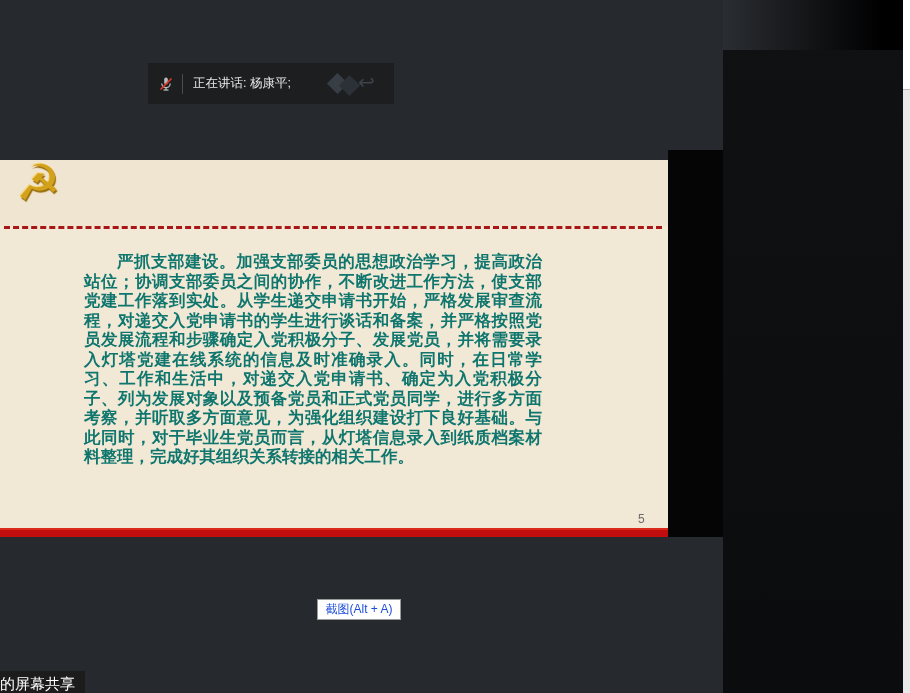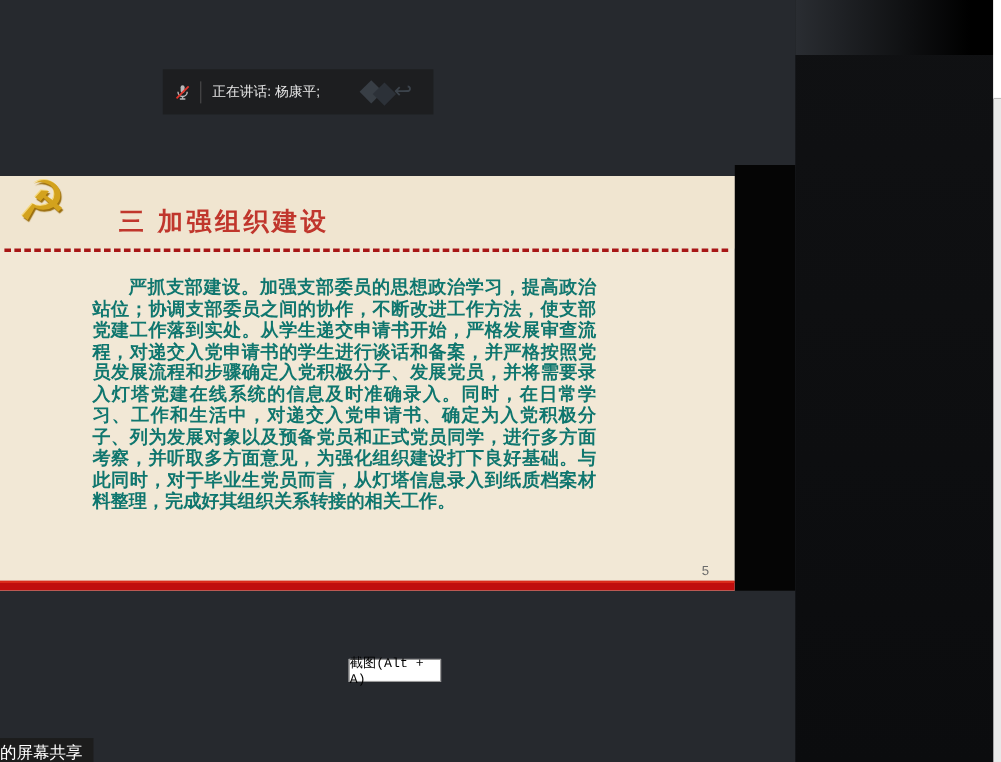--- a/index.html
+++ b/index.html
@@ -24,21 +24,21 @@
   .slide{position:absolute;left:0;top:160px;width:668px;height:377px;background:#f2e8d6;overflow:hidden;}
   .slide-header{position:absolute;left:0;top:0;width:100%;height:66px;background:#f0e5d0;}
   .emblem{position:absolute;left:16px;top:-6px;font-size:50px;color:#d3a21d;text-shadow:1px 2px 1px #9a6d0c, -1px -1px 0 #f4d77c;}
   .slide-title{position:absolute;left:108px;top:26px;margin:0;font-size:23px;font-weight:bold;color:#c0362c;letter-spacing:3px;}
   .hdr-divider{position:absolute;left:4px;top:66px;width:658px;border-top:3px dashed #a81616;}
   .slide-body{position:absolute;left:84px;top:92px;width:458px;margin:0;font-size:16.5px;line-height:19.5px;font-weight:bold;color:#0f766e;text-align:justify;text-indent:2em;letter-spacing:0;}
   .pageno{position:absolute;left:638px;top:352px;font-size:12px;color:#6b6b6b;}
   .redbar{position:absolute;left:0;top:368px;width:668px;height:9px;background:#c00d0d;border-top:2px solid #da2a1a;}
 
   
-  .shotbtn{position:absolute;left:317px;top:599px;width:84px;height:21px;background:#ffffff;border:1px solid #9a9a9a;color:#000000;font-size:12px;display:flex;align-items:center;justify-content:center;font-family:Liberation Mono, monospace;}
+  .shotbtn{position:absolute;left:317px;top:599px;width:84px;height:21px;background:#ffffff;border:1px solid #9a9a9a;color:#1d4ed8;font-size:12px;display:flex;align-items:center;justify-content:center;}
 
   
   .cornerchip{position:absolute;left:-6px;top:671px;height:28px;background:#1c1c1c;color:#fff;font-size:15px;padding:4px 10px 6px 6px;white-space:nowrap;}
 
   
   .sidebar{position:absolute;left:723px;top:0;width:187px;height:693px;background:linear-gradient(180deg,#101113 0%,#0b0c0e 100%);}
   .sidebar .topfade{position:absolute;left:0;top:0;width:187px;height:50px;background:linear-gradient(90deg,#2a2d32 0%,#000 85%);}
   .scrolltrack{position:absolute;right:0;top:0;width:7px;height:693px;background:#e9e9e9;}
   .scrollthumb{position:absolute;right:0;top:0;width:7px;height:90px;background:#ffffff;border-bottom:1px solid #bdbdbd;}
 </style>
@@ -62,21 +62,20 @@
       <span class="wmark">
         <span class="d1"></span>
           <span class="d2"></span>
           <span class="arr">↩</span>
       </span>
     </div>
 
     <div class="slide">
       <div class="slide-header"></div>
       <span class="emblem">☭</span>
-      <h1 class="slide-title">三 加强组织建设</h1>
       <div class="hdr-divider"></div>
       <p class="slide-body">严抓支部建设。加强支部委员的思想政治学习，提高政治站位；协调支部委员之间的协作，不断改进工作方法，使支部党建工作落到实处。从学生递交申请书开始，严格发展审查流程，对递交入党申请书的学生进行谈话和备案，并严格按照党员发展流程和步骤确定入党积极分子、发展党员，并将需要录入灯塔党建在线系统的信息及时准确录入。同时，在日常学习、工作和生活中，对递交入党申请书、确定为入党积极分子、列为发展对象以及预备党员和正式党员同学，进行多方面考察，并听取多方面意见，为强化组织建设打下良好基础。与此同时，对于毕业生党员而言，从灯塔信息录入到纸质档案材料整理，完成好其组织关系转接的相关工作。</p>
       <span class="pageno">5</span>
       <div class="redbar"></div>
     </div>
     <div class="black-strip"></div>
 
     <div class="shotbtn">截图(Alt + A)</div>
 
     <div class="cornerchip">的屏幕共享</div>

